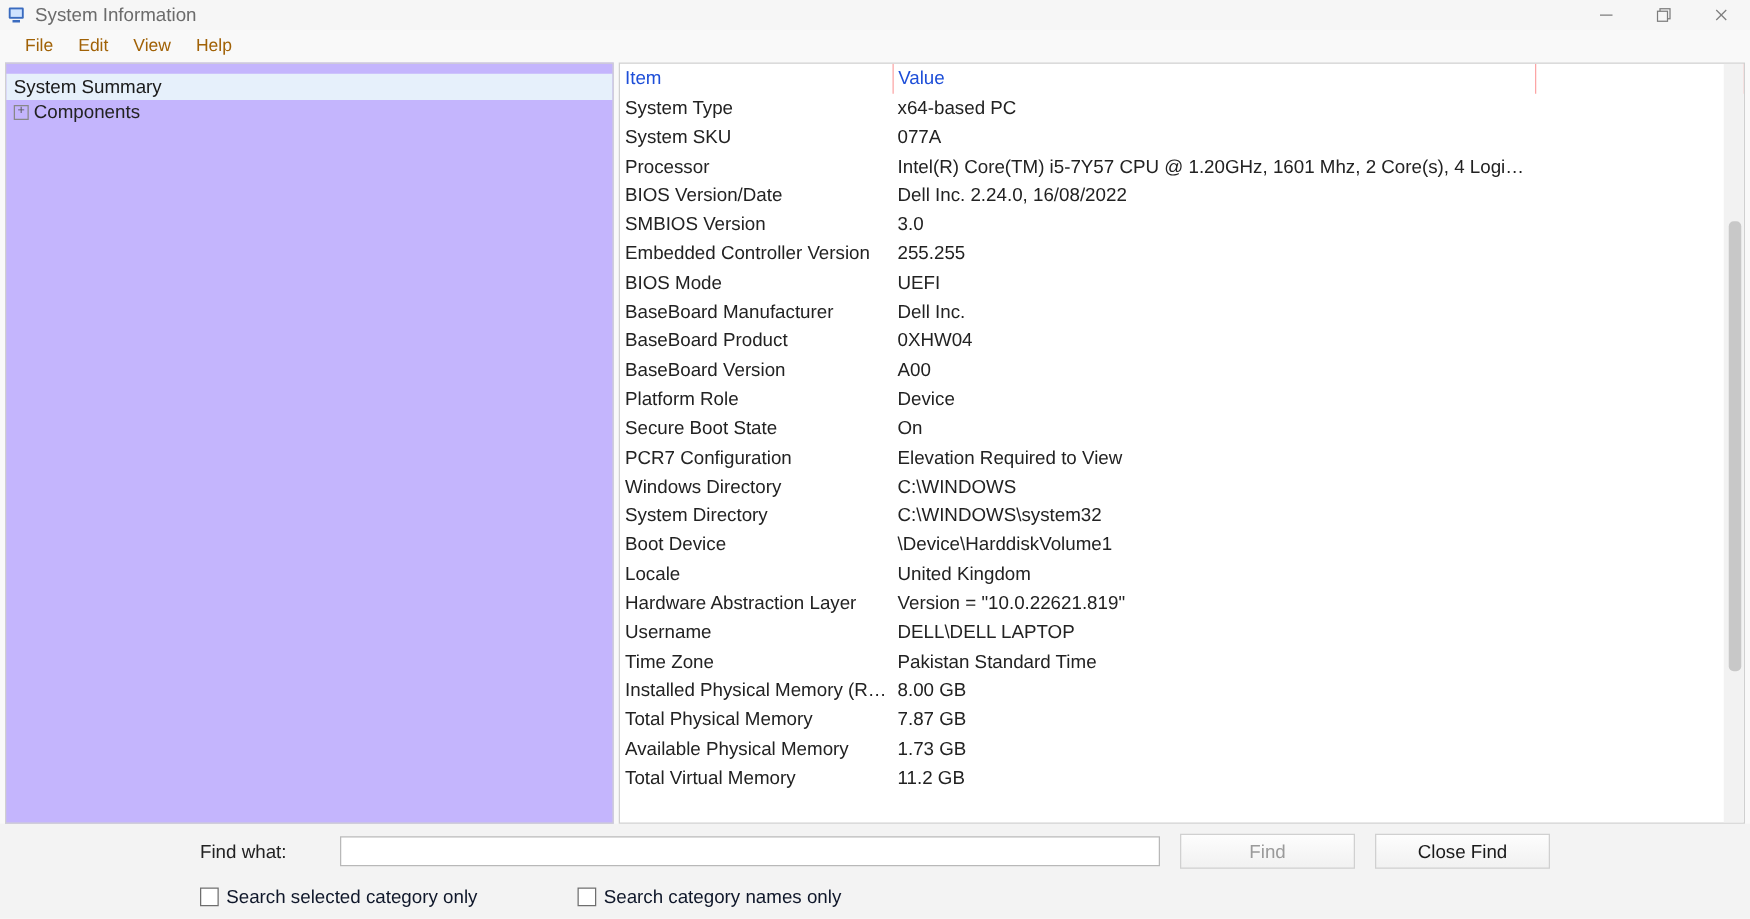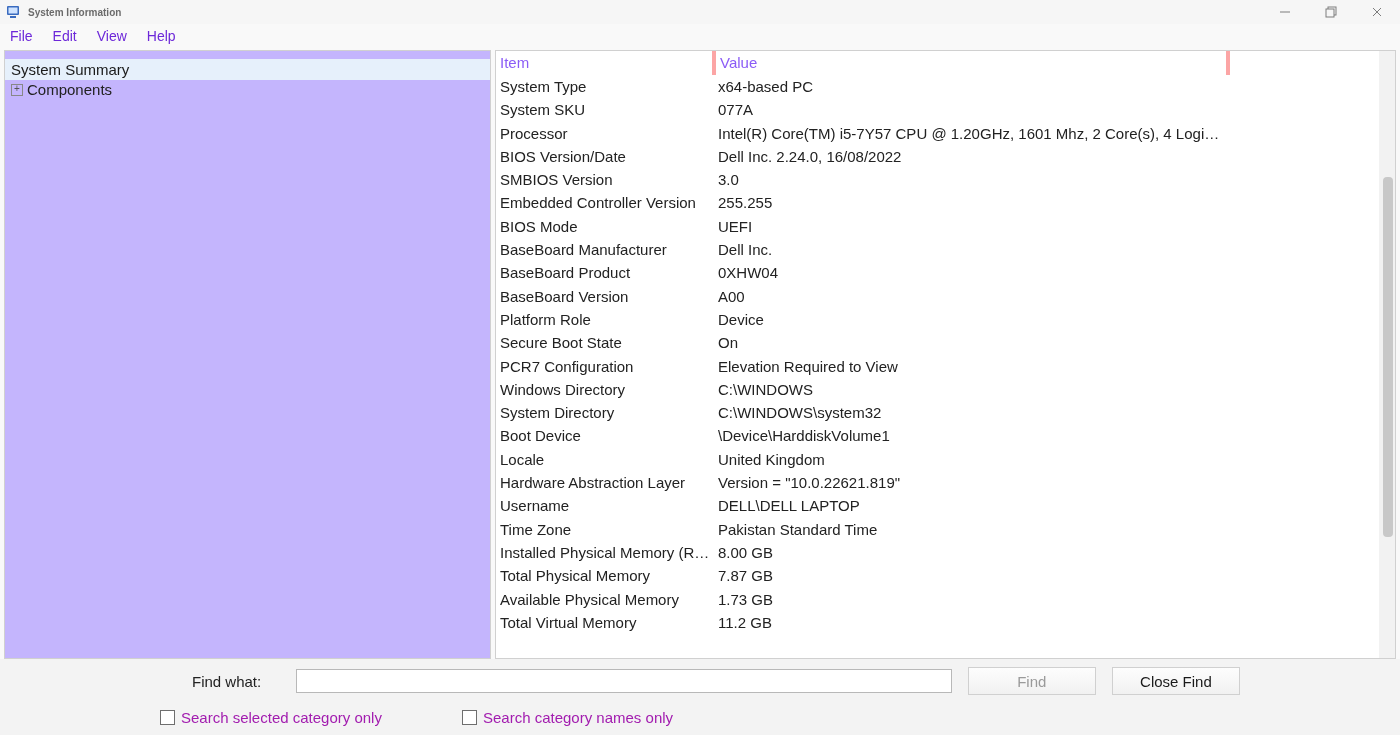--- a/index.html
+++ b/index.html
@@ -19,42 +19,42 @@
     align-items: center;
     padding-left: 6px;
     background: #f6f6f6;
     color: #6b6b6b;
   }
   .titlebar .app-icon {
     width: 16px; height: 16px;
     margin-right: 6px;
     display: inline-flex; align-items: center; justify-content: center;
   }
-  .titlebar .title { font-size: 10px; font-weight: bold; }
+  .titlebar .title { font-size: 15px; }
   .winbtns {
     margin-left: auto;
     display: flex;
     gap: 0;
   }
   .winbtn {
     width: 46px; height: 24px;
     display: flex; align-items: center; justify-content: center;
     color: #7d7d7d;
   }
   .winbtn svg { display:block; }
 
   
   .menubar {
     height: 24px;
     display: flex;
     align-items: center;
-    padding-left: 0;
+    padding-left: 10px;
     background: #f9f9f9;
     font-size: 14px;
-    color: #6d28d9;
+    color: #a16207;
   }
   .menubar .menu-item { padding: 2px 10px; }
 
   
   .content {
     display: flex;
     height: calc(100% - 24px - 24px - 76px);
     padding: 2px 4px 0 4px;
     gap: 4px;
     background: #f9f9f9;
@@ -122,22 +122,22 @@
     padding: 0 4px 0 4px;
     font-weight: normal;
     font-size: 15px;
     line-height: 23.3px;
     white-space: nowrap;
     overflow: hidden;
     text-overflow: ellipsis;
     vertical-align: middle;
   }
   .details-table th {
-    border-right: 4px solid #fca5a5;
-    color: #8b5cf6;
+    border-right: 1px solid #fca5a5;
+    color: #1d4ed8;
     height: 24px;
   }
   .details-table tbody td {
     color: #222;
   }
   
   .fake-scroll {
     position: absolute;
     right: 0; top: 0; bottom: 0;
     width: 16px;
@@ -159,21 +159,20 @@
     padding: 8px 160px 6px 160px;
     background: #f3f3f3;
     display: flex;
     flex-direction: column;
     gap: 14px;
   }
   .find-row {
     display: flex;
     align-items: center;
     gap: 16px;
-    margin-left: 32px;
   }
   .find-label { font-size: 15px; color: #222; width: 96px; }
   .find-input {
     flex: 0 0 656px;
     height: 24px;
     border: 1px solid #b8b8b8;
     background: #ffffff;
   }
   .find-btn {
     width: 140px;
@@ -184,21 +183,21 @@
     font-size: 15px;
     text-align: right;
   }
   .find-btn.disabled { color: #9a9a9a; }
   .check-row {
     display: flex;
     align-items: center;
     gap: 80px;
     margin-left: 0px;
   }
-  .checkwrap { display:flex; align-items:center; gap: 6px; font-size: 15px; color:#a21caf;}
+  .checkwrap { display:flex; align-items:center; gap: 6px; font-size: 15px; color:#0f172a;}
   .checkbox {
     width: 15px; height: 15px;
     border: 1px solid #6e6e6e;
     background: #fff;
   }
 </style>
 </head>
 <body>
 
 <div class="titlebar">

